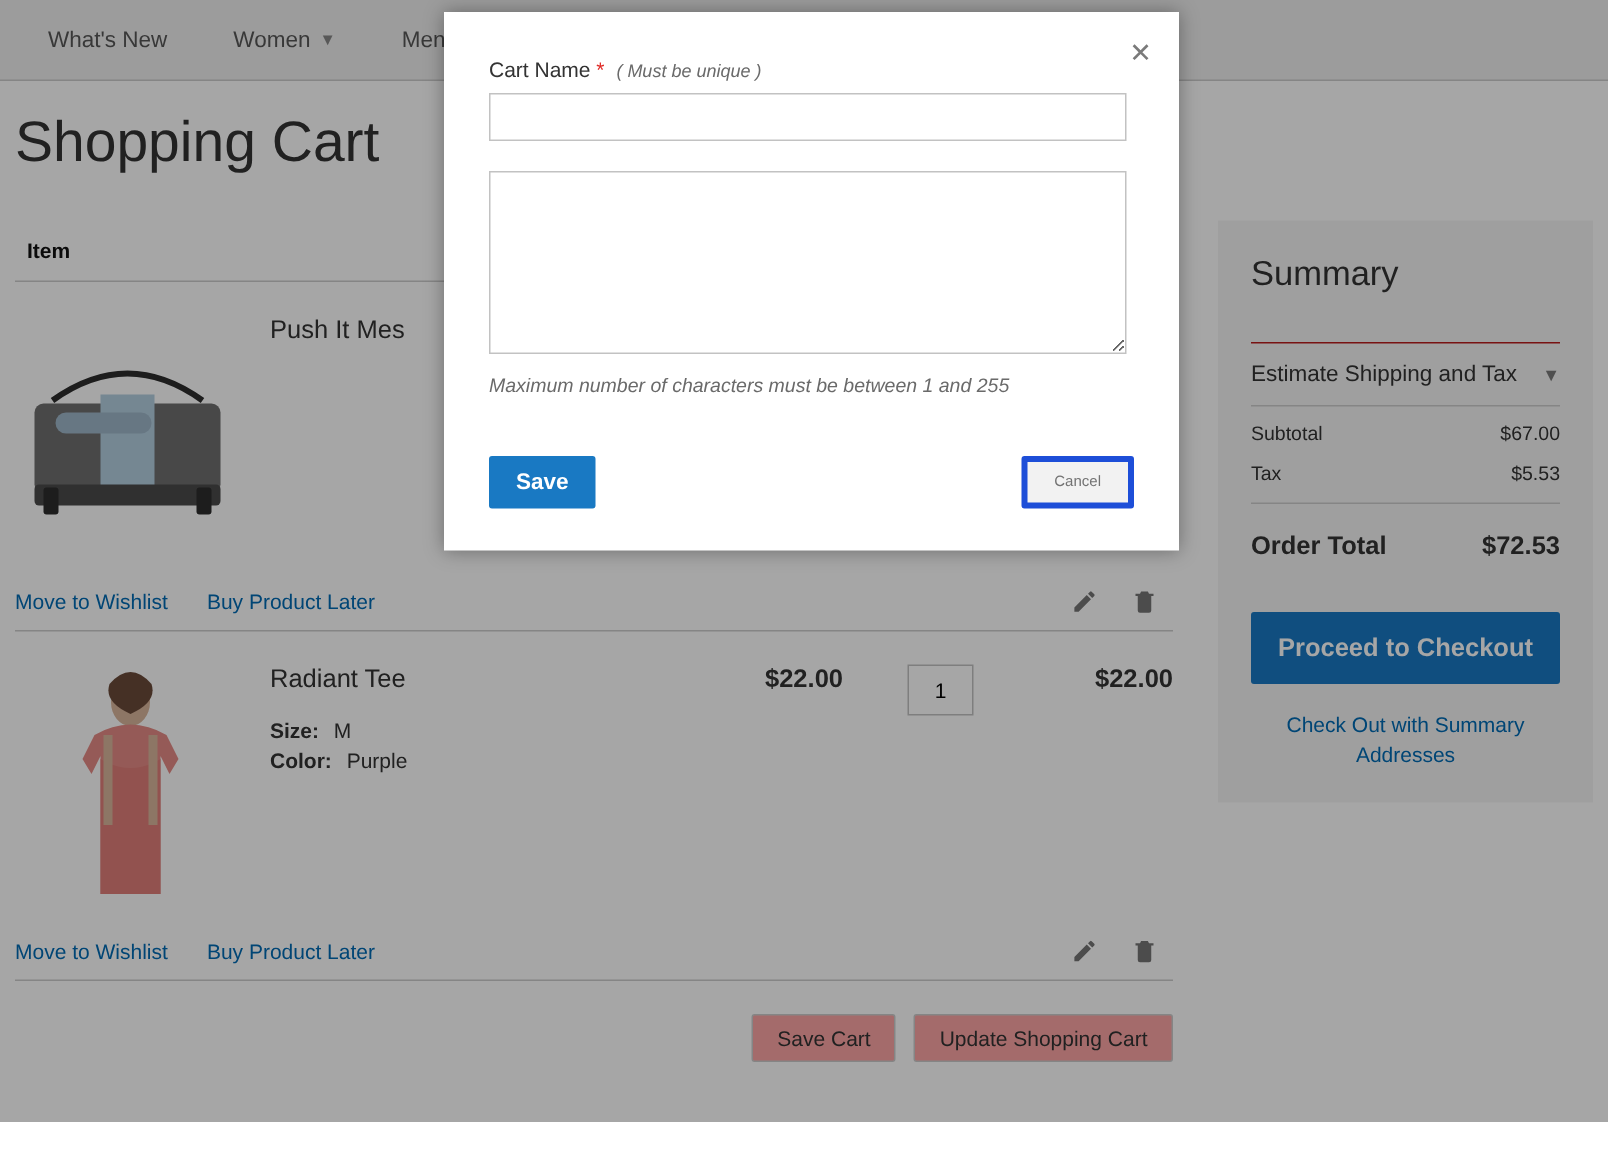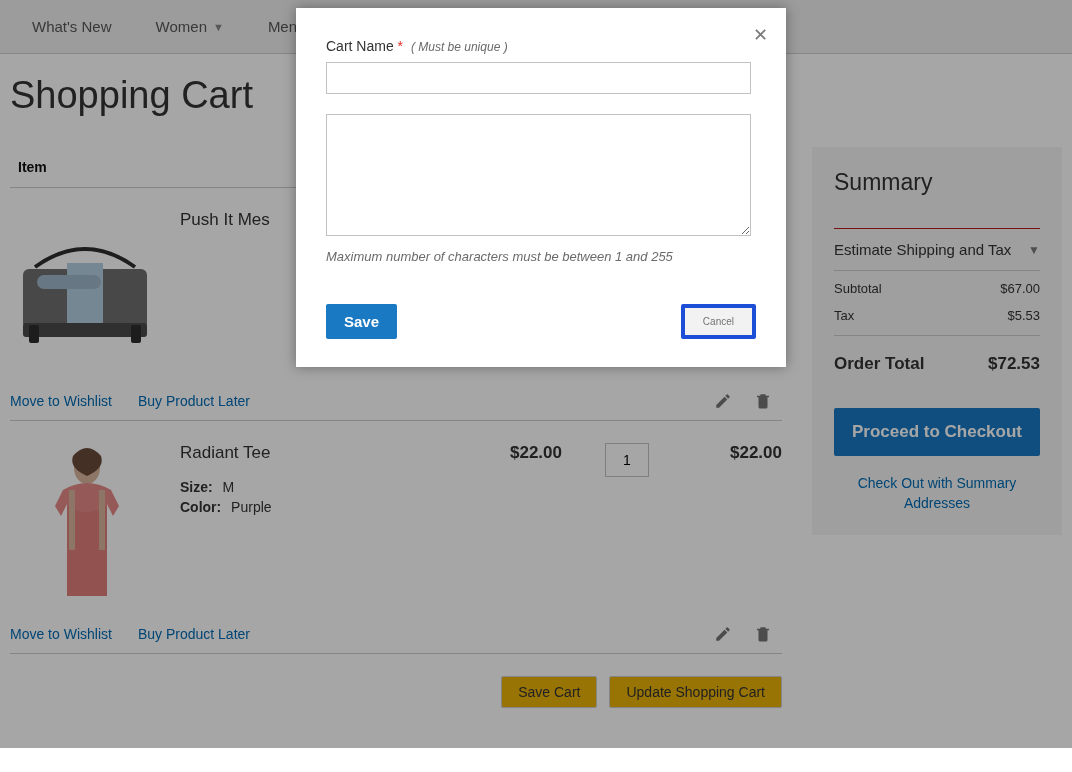--- a/index.html
+++ b/index.html
@@ -124,21 +124,21 @@
     color: #757575;
     cursor: pointer;
   }
   .cart-footer-btns {
     display: flex;
     justify-content: flex-end;
     gap: 12px;
     padding-top: 22px;
   }
   .btn {
-    background: #eab308;
+    background: #fca5a5;
     border: 1px solid #cdcdcd;
     padding: 7px 16px;
     font-size: 14px;
     color: #333;
     cursor: pointer;
     border-radius: 2px;
   }
   .summary-box {
     background: #f5f5f5;
     padding: 22px;

